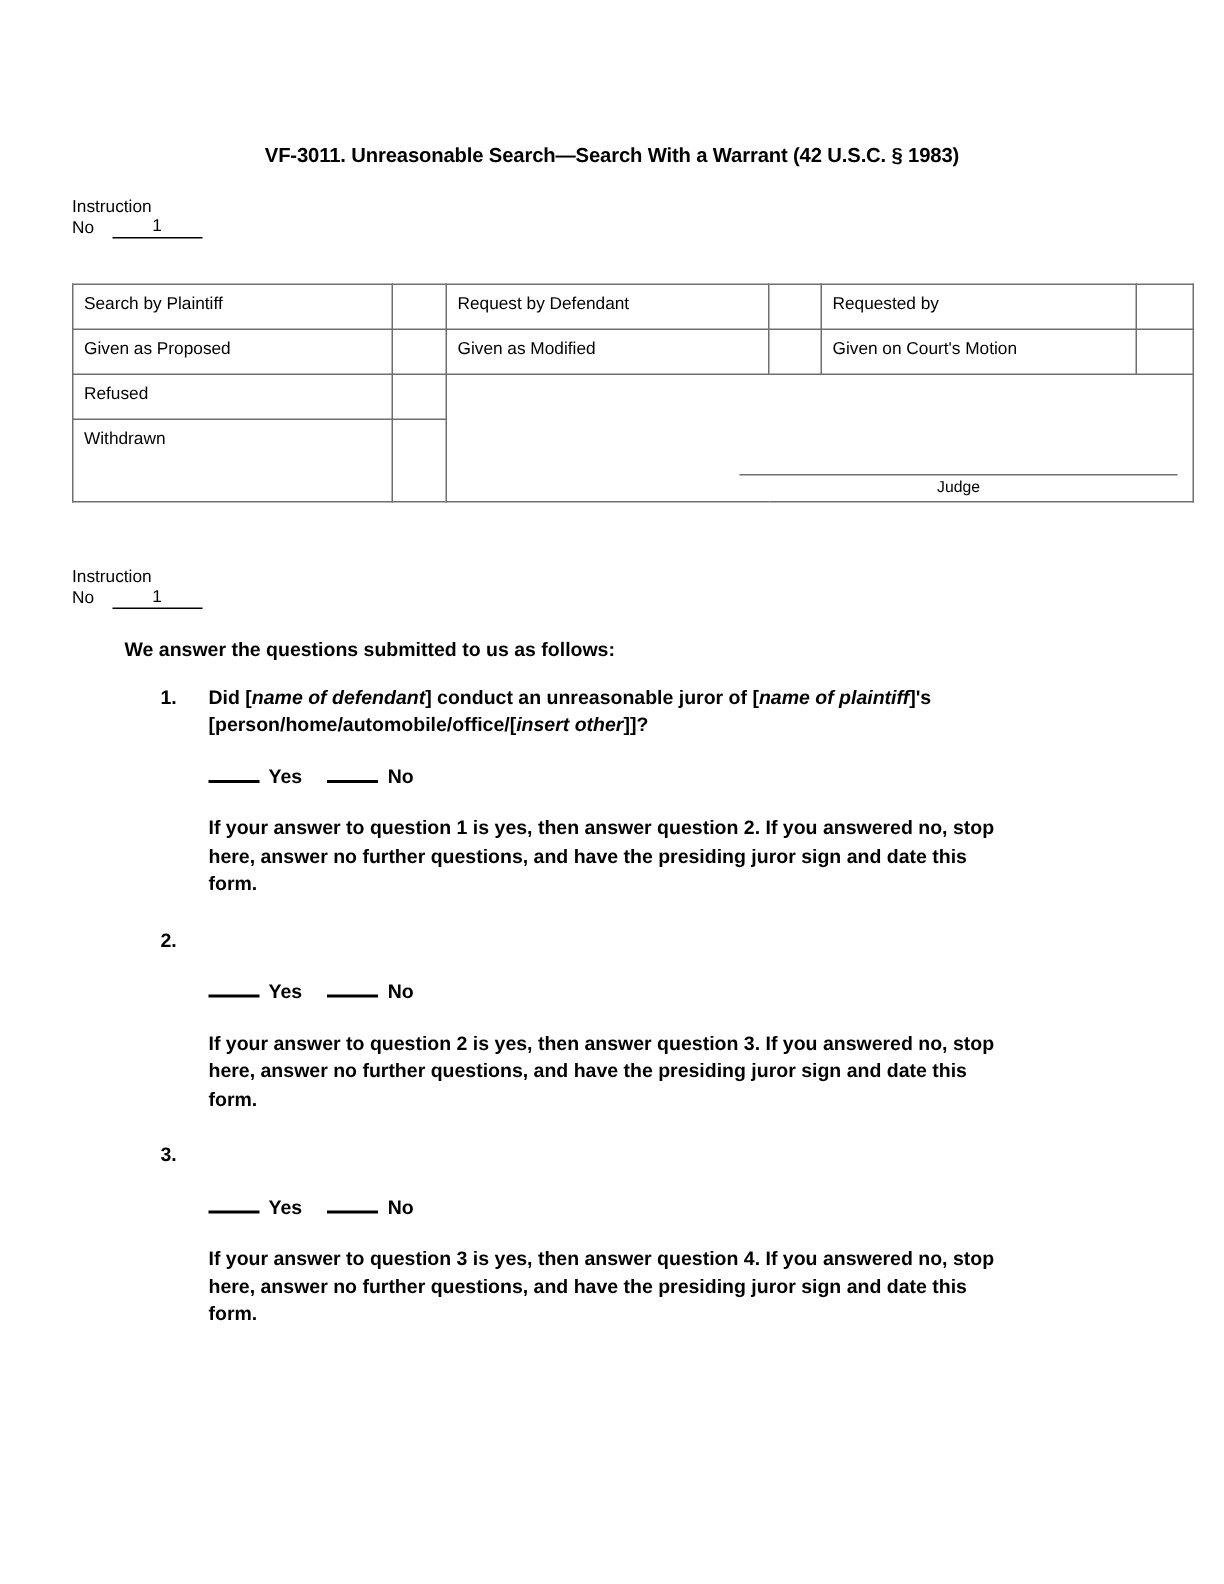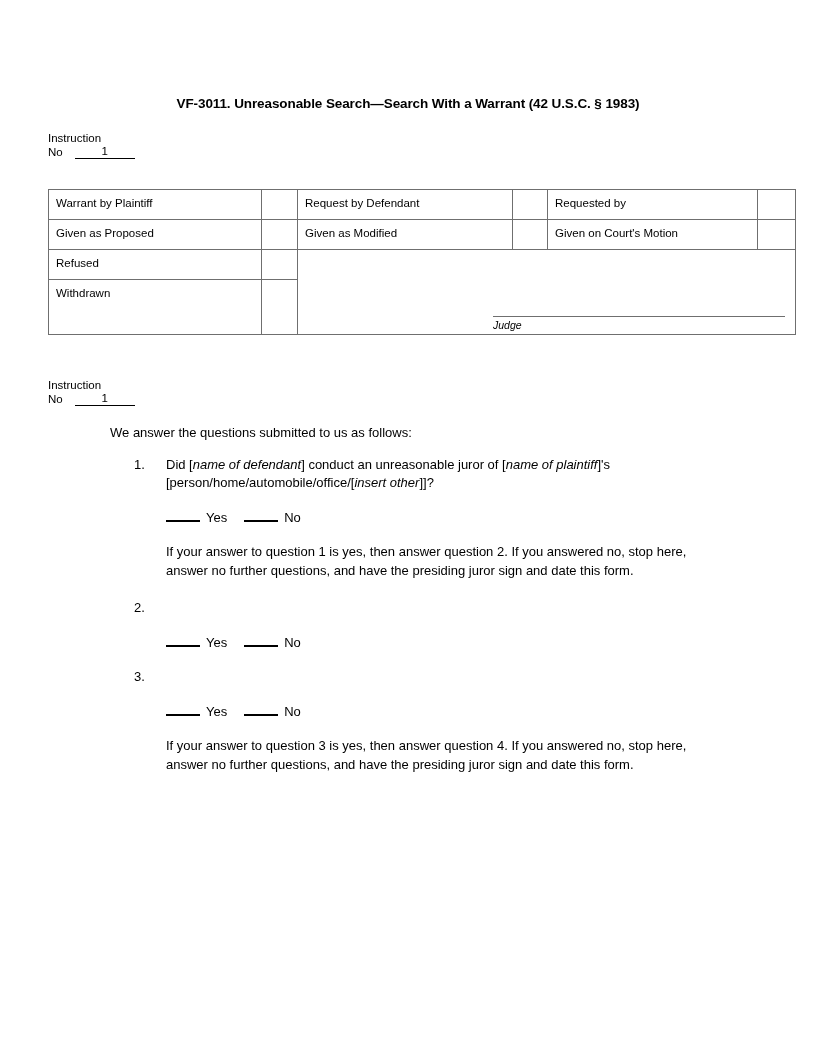--- a/index.html
+++ b/index.html
@@ -86,34 +86,33 @@
     right: 10px;
     bottom: 3px;
     width: 292px;
   }
   .sig-line {
     border-bottom: 1px solid #6f6f6f;
     height: 1px;
     width: 100%;
   }
   .sig-label {
-    text-align: left;
+    text-align: center;
     font-size: 10.5px;
     padding-top: 2px;
-    font-style: italic;
   }
 
   
   .body-wrap {
     position: absolute;
-    left: 62px;
+    left: 35px;
     top: 424px;
     width: 720px;
     font-size: 13px;
-    font-weight: normal;
+    font-weight: bold;
     line-height: 18.5px;
   }
   .intro {
     margin-left: 48px;
     margin-bottom: 13px;
   }
   .qblock {
     margin-bottom: 0;
   }
   .qrow {
@@ -160,21 +159,21 @@
     <span class="instr-word">Instruction</span>
     <span class="instr-row">
       <span class="instr-no-label">No</span>
       <span class="instr-no-value">1</span>
     </span>
   </div>
 
   <table class="req-table">
     <tbody>
       <tr>
-        <td style="width:205px;">Warrant by Plaintiff</td>
+        <td style="width:205px;">Search by Plaintiff</td>
         <td class="box" style="width:35px;"></td>
         <td style="width:207px;">Request by Defendant</td>
         <td class="box" style="width:34px;"></td>
         <td style="width:202px;">Requested by</td>
         <td class="box" style="width:37px;"></td>
       </tr>
       <tr>
         <td>Given as Proposed</td>
         <td class="box"></td>
         <td>Given as Modified</td>
@@ -216,20 +215,21 @@
             <div class="qtext"><span>Did [</span><em>name of defendant</em><span>] conduct an unreasonable juror of [</span><em>name of plaintiff</em><span>]'s [person/home/automobile/office/[</span><em>insert other</em><span>]]?</span></div>
           </div>
           <div class="answer-row"><span class="blank"></span><span>Yes</span><span class="blank-gap"></span><span class="blank"></span><span>No</span></div>
           <div class="cond">If your answer to question 1 is yes, then answer question 2. If you answered no, stop here, answer no further questions, and have the presiding juror sign and date this form.</div>
         </div>
         <div class="qblock">
           <div class="qrow">
             <div class="qnum">2.</div>
           </div>
           <div class="answer-row"><span class="blank"></span><span>Yes</span><span class="blank-gap"></span><span class="blank"></span><span>No</span></div>
+          <div class="cond">If your answer to question 2 is yes, then answer question 3. If you answered no, stop here, answer no further questions, and have the presiding juror sign and date this form.</div>
         </div>
         <div class="qblock">
           <div class="qrow">
             <div class="qnum">3.</div>
           </div>
           <div class="answer-row"><span class="blank"></span><span>Yes</span><span class="blank-gap"></span><span class="blank"></span><span>No</span></div>
           <div class="cond">If your answer to question 3 is yes, then answer question 4. If you answered no, stop here, answer no further questions, and have the presiding juror sign and date this form.</div>
         </div>
       </div>
   </div>

